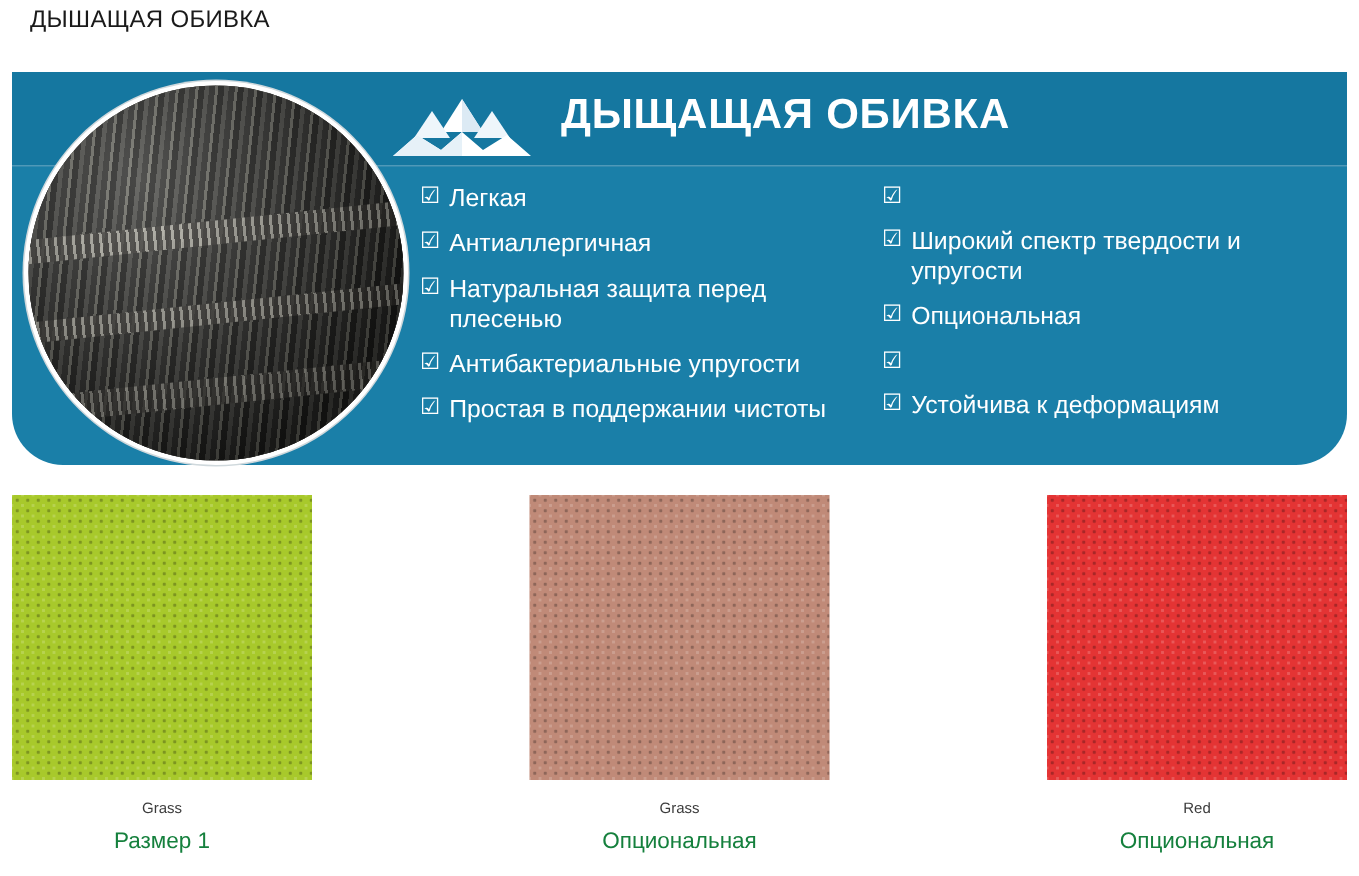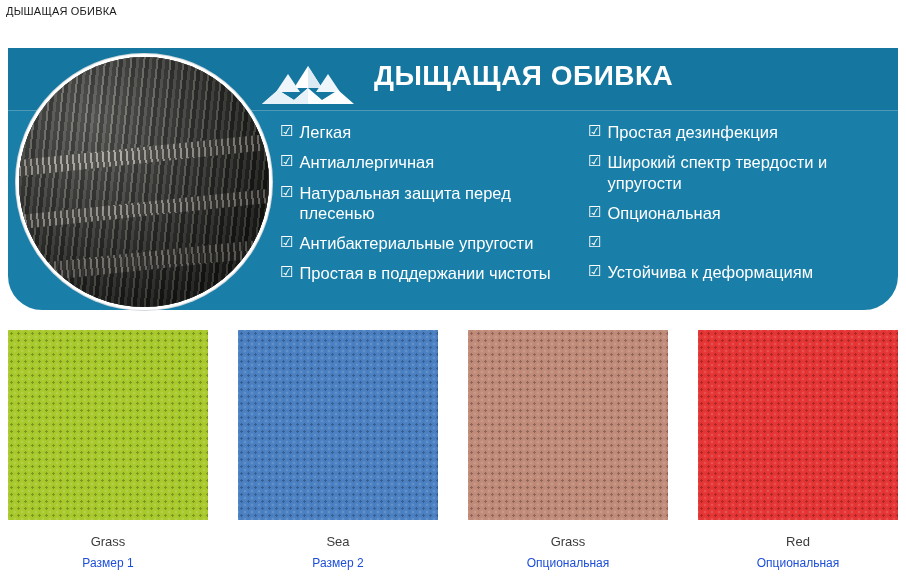--- a/index.html
+++ b/index.html
@@ -11,23 +11,23 @@
     width: 906px;
     height: 584px;
     font-family: "Liberation Sans", sans-serif;
     position: relative;
     overflow: hidden;
   }
 
   
   .page-title {
     position: absolute;
-    left: 6px;
+    left: 20px;
     top: 5px;
-    font-size: 11px;
+    font-size: 16px;
     color: #1a1a1a;
     letter-spacing: 0.2px;
   }
 
   
   .banner {
     position: absolute;
     left: 8px;
     top: 48px;
     width: 890px;
@@ -167,27 +167,27 @@
     position: absolute;
     inset: 0;
     background-image:
       radial-gradient(rgba(0,0,0,0.26) 1.1px, transparent 1.3px),
       radial-gradient(rgba(255,255,255,0.18) 1px, transparent 1.2px);
     background-size: 7px 7px, 7px 7px;
     background-position: 0 0, 3.5px 3.5px;
   }
   .swatch-name {
     margin-top: 14px;
-    font-size: 13px;
+    font-size: 10px;
     color: #3c3c3c;
   }
   .swatch-size {
     margin-top: 7px;
-    font-size: 12px;
-    color: #1d4ed8;
+    font-size: 15px;
+    color: #15803d;
   }
 </style>
 </head>
 <body>
 
 <div class="page-title">ДЫШАЩАЯ ОБИВКА</div>
 
 <div class="banner">
   <div class="banner-body">
     <div class="banner-head"></div>
@@ -222,21 +222,20 @@
           <span>Антибактериальные упругости</span>
         </div>
         <div class="feat-item">
           <span class="feat-check">☑</span>
           <span>Простая в поддержании чистоты</span>
         </div>
       </div>
       <div class="feat-col">
         <div class="feat-item">
           <span class="feat-check">☑</span>
-          <span>Простая дезинфекция</span>
         </div>
         <div class="feat-item">
           <span class="feat-check">☑</span>
           <span>Широкий спектр твердости и упругости</span>
         </div>
         <div class="feat-item">
           <span class="feat-check">☑</span>
           <span>Опциональная</span>
         </div>
         <div class="feat-item">
@@ -260,25 +259,20 @@
   </div>
 </div>
 
 <div class="swatches">
   <div class="swatch-col">
     <div class="swatch" style="background: rgb(168, 201, 43);"></div>
     <div class="swatch-name">Grass</div>
     <div class="swatch-size">Размер 1</div>
   </div>
   <div class="swatch-col">
-    <div class="swatch" style="background: rgb(74, 127, 193);"></div>
-    <div class="swatch-name">Sea</div>
-    <div class="swatch-size">Размер 2</div>
-  </div>
-  <div class="swatch-col">
     <div class="swatch" style="background: rgb(192, 138, 120);"></div>
     <div class="swatch-name">Grass</div>
     <div class="swatch-size">Опциональная</div>
   </div>
   <div class="swatch-col">
     <div class="swatch" style="background: rgb(228, 52, 52);"></div>
     <div class="swatch-name">Red</div>
     <div class="swatch-size">Опциональная</div>
   </div>
 </div>

